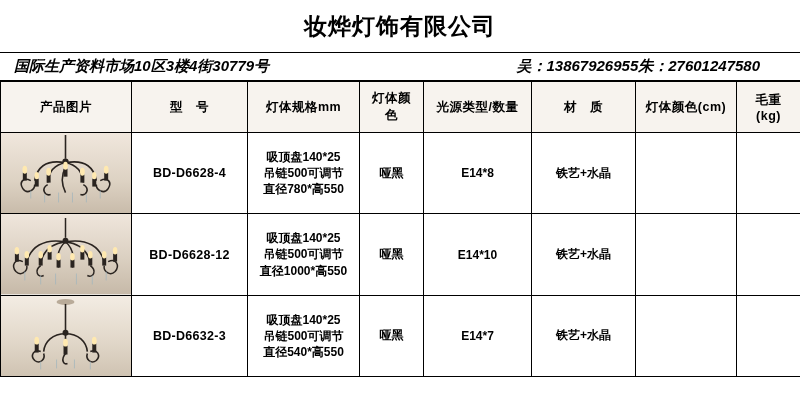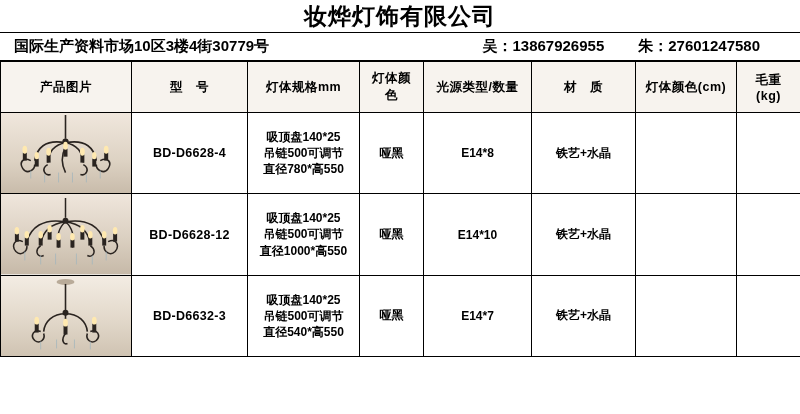--- a/index.html
+++ b/index.html
@@ -14,51 +14,51 @@
     color: #000000;
     overflow: hidden;
   }
   .sheet {
     width: 800px;
     height: 414px;
     position: relative;
     box-sizing: border-box;
   }
   .title-row {
-    height: 33px;
+    height: 53px;
     display: flex;
-    align-items: flex-end;
+    align-items: center;
     justify-content: center;
     border-bottom: 1px solid #000;
     box-sizing: border-box;
   }
   .title-text {
     font-size: 23px;
     font-weight: bold;
     letter-spacing: 1px;
   }
   .sub-row {
     height: 28px;
     display: flex;
     align-items: center;
     border-bottom: 1px solid #000;
     box-sizing: border-box;
     padding: 0 14px;
+    font-style: italic;
   }
   .addr {
     font-size: 15px;
     font-weight: bold;
     white-space: nowrap;
   }
   .contact-wrap {
     flex: 1;
     display: flex;
     justify-content: flex-end;
     align-items: center;
-    gap: 34px;
     padding-right: 26px;
   }
   .contact {
     font-size: 15px;
     font-weight: bold;
     white-space: nowrap;
   }
   table {
     border-collapse: collapse;
     width: 800px;

